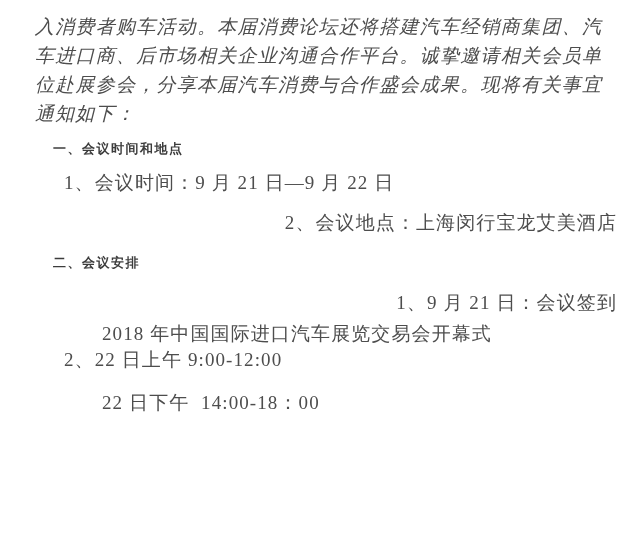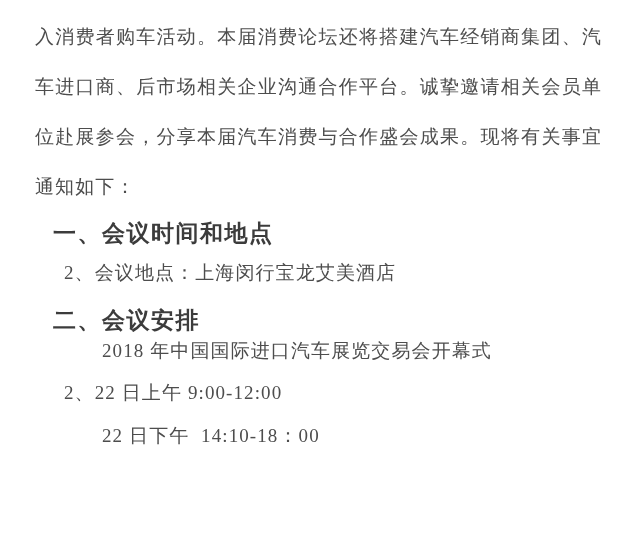--- a/index.html
+++ b/index.html
@@ -18,68 +18,71 @@
     height: 553px;
     padding-top: 12px;
     background: #ffffff;
     color: #4d4d4d;
     font-family: "Liberation Serif", "DejaVu Serif", serif;
     font-size: 19px;
   }
   .intro {
     margin: 0 0 0 35px;
     width: 567px;
-    line-height: 50px;
+    line-height: 29px;
     letter-spacing: 1.1px;
     text-align: justify;
+    font-style: italic;
   }
   .heading {
     margin: 0 0 0 53px;
     font-family: "Liberation Sans", "DejaVu Sans", sans-serif;
     font-weight: 700;
-    font-size: 23px;
+    font-size: 13px;
     line-height: 22px;
     letter-spacing: 1.5px;
     color: #3c3c3c;
   }
   .line {
     margin: 0;
     line-height: 22px;
     letter-spacing: 1.1px;
     white-space: pre-wrap;
   }
   .item  { margin-left: 64px; }
   .paren { margin-left: 46px; }
   .sub   { margin-left: 102px; }
   .mt9  { margin-top: 9px;  }
   .mt10 { margin-top: 10px; }
   .mt12 { margin-top: 12px; }
   .mt15 { margin-top: 15px; }
   .mt16 { margin-top: 16px; }
-  .mt18 { margin-top: 18px; }
-  .mt20 { margin-top: 20px; }
+  .mt18 { margin-top: 18px; text-align: right; }
+  .mt20 { margin-top: 4px; }
   .mt21 { margin-top: 21px; }
-  .mt25 { margin-top: 25px; }
+  .mt25 { margin-top: 18px; }
 </style>
 </head>
 <body>
 
 <div class="page">
 
   <p class="intro">入消费者购车活动。本届消费论坛还将搭建汽车经销商集团、汽车进口商、后市场相关企业沟通合作平台。诚挚邀请相关会员单位赴展参会，分享本届汽车消费与合作盛会成果。现将有关事宜通知如下：</p>
 
   <h2 class="heading mt10">一、会议时间和地点</h2>
 
+  <p class="line item mt12">1、会议时间：9 月 21 日—9 月 22 日</p>
 
   <p class="line item mt18">2、会议地点：上海闵行宝龙艾美酒店</p>
 
 
   <h2 class="heading mt25">二、会议安排</h2>
 
+  <p class="line item mt18">1、9 月 21 日：会议签到</p>
 
   <p class="line sub mt9">2018 年中国国际进口汽车展览交易会开幕式</p>
 
   <p class="line item mt20">2、22 日上午 9:00-12:00</p>
 
 
-  <p class="line sub mt21">22 日下午  14:10-18：00</p>
+  <p class="line sub mt21">22 日下午  14:00-18：00</p>
 
 </div>
 
 </body></html>

